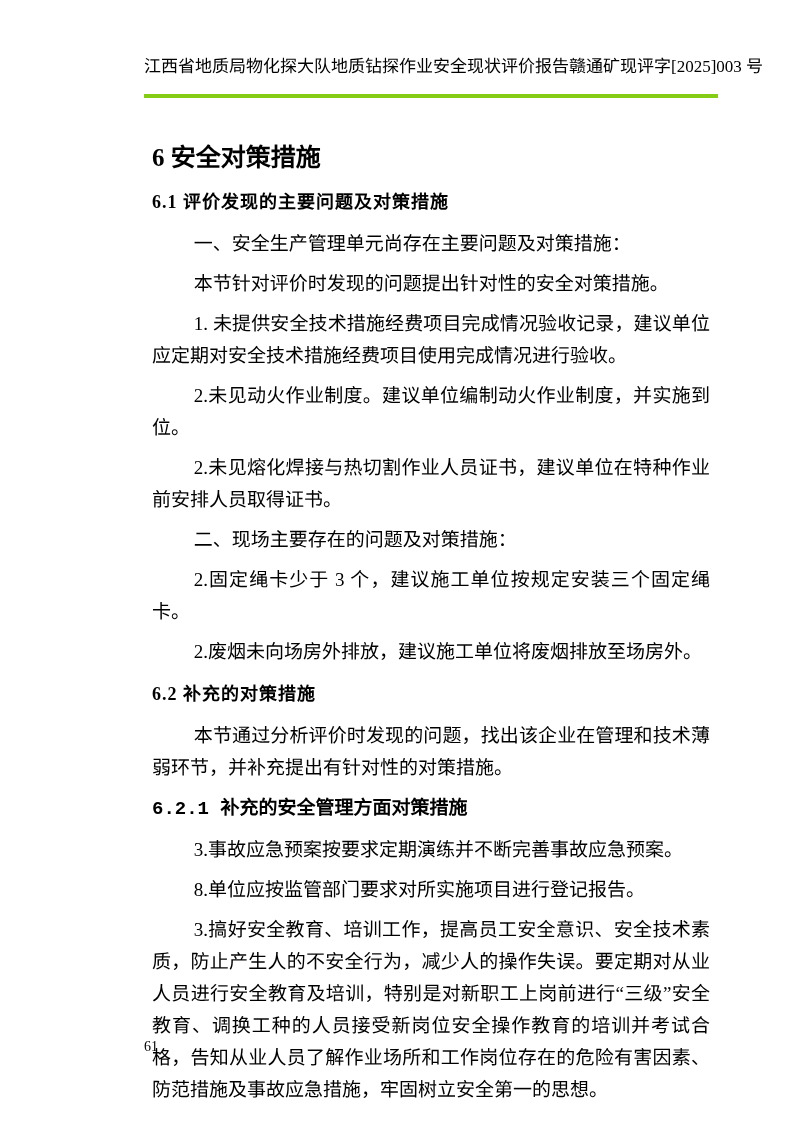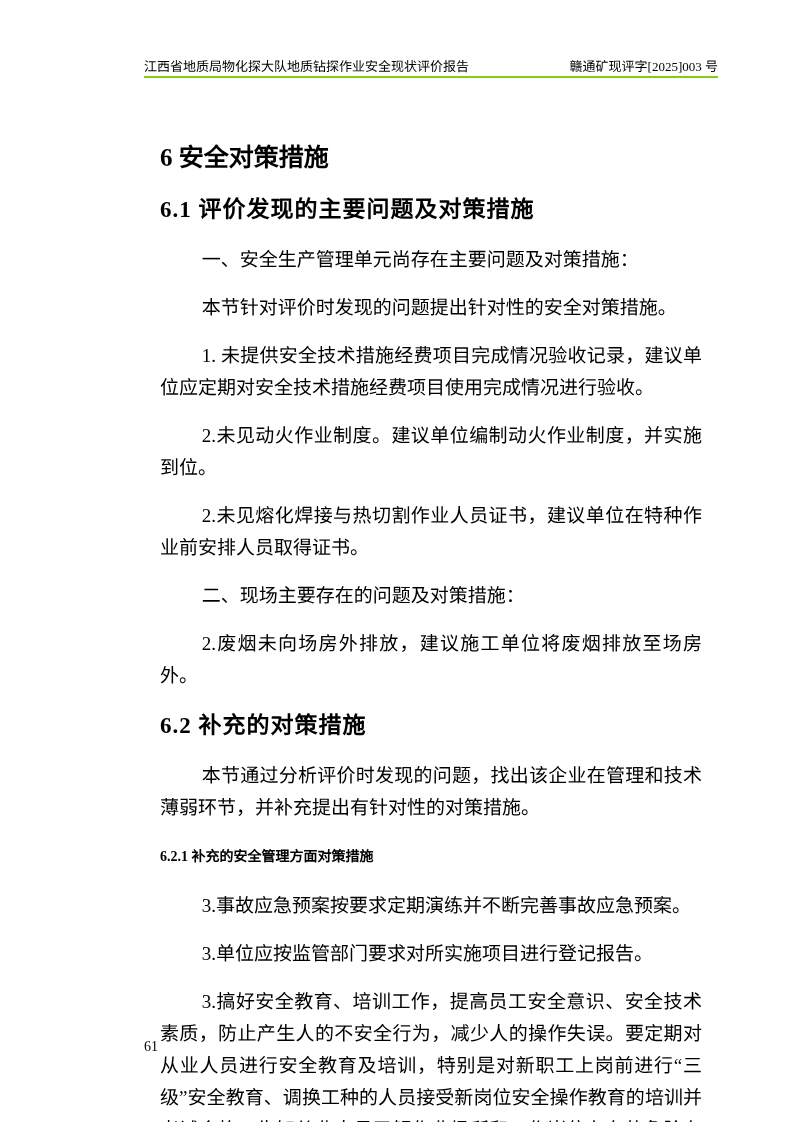--- a/index.html
+++ b/index.html
@@ -20,55 +20,55 @@
     box-sizing: border-box;
   }
   .page-header {
     position: absolute;
     top: 58px;
     left: 144px;
     width: 574px;
     display: flex;
     justify-content: space-between;
     align-items: flex-end;
-    border-bottom: 2px solid #84cc16;
-    padding-bottom: 0;
-    font-size: 13px;
+    border-bottom: 4px solid #84cc16;
+    padding-bottom: 18px;
+    font-size: 17px;
     line-height: 18px;
     white-space: nowrap;
   }
   .content {
     position: absolute;
     top: 90px;
     left: 144px;
     width: 574px;
   }
   .content h1, .content h2, .content h3, .content p {
-    margin: 16px;
+    margin: 8px;
     padding: 0;
   }
   h1.doc-title {
     margin-top: 50px;
     font-size: 25px;
     font-weight: bold;
     line-height: 36px;
     font-family: "Liberation Serif", "DejaVu Serif", serif;
   }
   h2.sec-title {
-    font-size: 23px;
+    font-size: 18px;
     font-weight: bold;
     line-height: 36px;
     letter-spacing: 1px;
     font-family: "Liberation Serif", "DejaVu Serif", serif;
   }
   h3.subsec-title {
-    font-size: 14px;
+    font-size: 19px;
     font-weight: 600;
     line-height: 34px;
-    font-family: Liberation Serif, serif;
+    font-family: Liberation Mono, monospace;
   }
   p.body-para {
     font-size: 19px;
     line-height: 32px;
     text-align: justify;
     text-indent: 2.2em;
   }
   .page-footer {
     position: absolute;
     top: 1038px;
@@ -93,29 +93,30 @@
     <h1 class="doc-title">6 安全对策措施</h1>
 
     <h2 class="sec-title">6.1 评价发现的主要问题及对策措施</h2>
 
     <p class="body-para">一、安全生产管理单元尚存在主要问题及对策措施：</p>
     <p class="body-para">本节针对评价时发现的问题提出针对性的安全对策措施。</p>
     <p class="body-para">1. 未提供安全技术措施经费项目完成情况验收记录，建议单位应定期对安全技术措施经费项目使用完成情况进行验收。</p>
     <p class="body-para">2.未见动火作业制度。建议单位编制动火作业制度，并实施到位。</p>
     <p class="body-para">2.未见熔化焊接与热切割作业人员证书，建议单位在特种作业前安排人员取得证书。</p>
     <p class="body-para">二、现场主要存在的问题及对策措施：</p>
+    <p class="body-para">2.固定绳卡少于 3 个，建议施工单位按规定安装三个固定绳卡。</p>
     <p class="body-para">2.废烟未向场房外排放，建议施工单位将废烟排放至场房外。</p>
 
     <h2 class="sec-title">6.2 补充的对策措施</h2>
 
     <p class="body-para">本节通过分析评价时发现的问题，找出该企业在管理和技术薄弱环节，并补充提出有针对性的对策措施。</p>
 
     <h3 class="subsec-title">6.2.1 补充的安全管理方面对策措施</h3>
 
     <p class="body-para">3.事故应急预案按要求定期演练并不断完善事故应急预案。</p>
-    <p class="body-para">3.单位应按监管部门要求对所实施项目进行登记报告。</p>
+    <p class="body-para">8.单位应按监管部门要求对所实施项目进行登记报告。</p>
     <p class="body-para">3.搞好安全教育、培训工作，提高员工安全意识、安全技术素质，防止产生人的不安全行为，减少人的操作失误。要定期对从业人员进行安全教育及培训，特别是对新职工上岗前进行“三级”安全教育、调换工种的人员接受新岗位安全操作教育的培训并考试合格，告知从业人员了解作业场所和工作岗位存在的危险有害因素、防范措施及事故应急措施，牢固树立安全第一的思想。</p>
 
   </div>
 
   <div class="page-footer">61</div>
 
 </div>
 
 </body></html>

